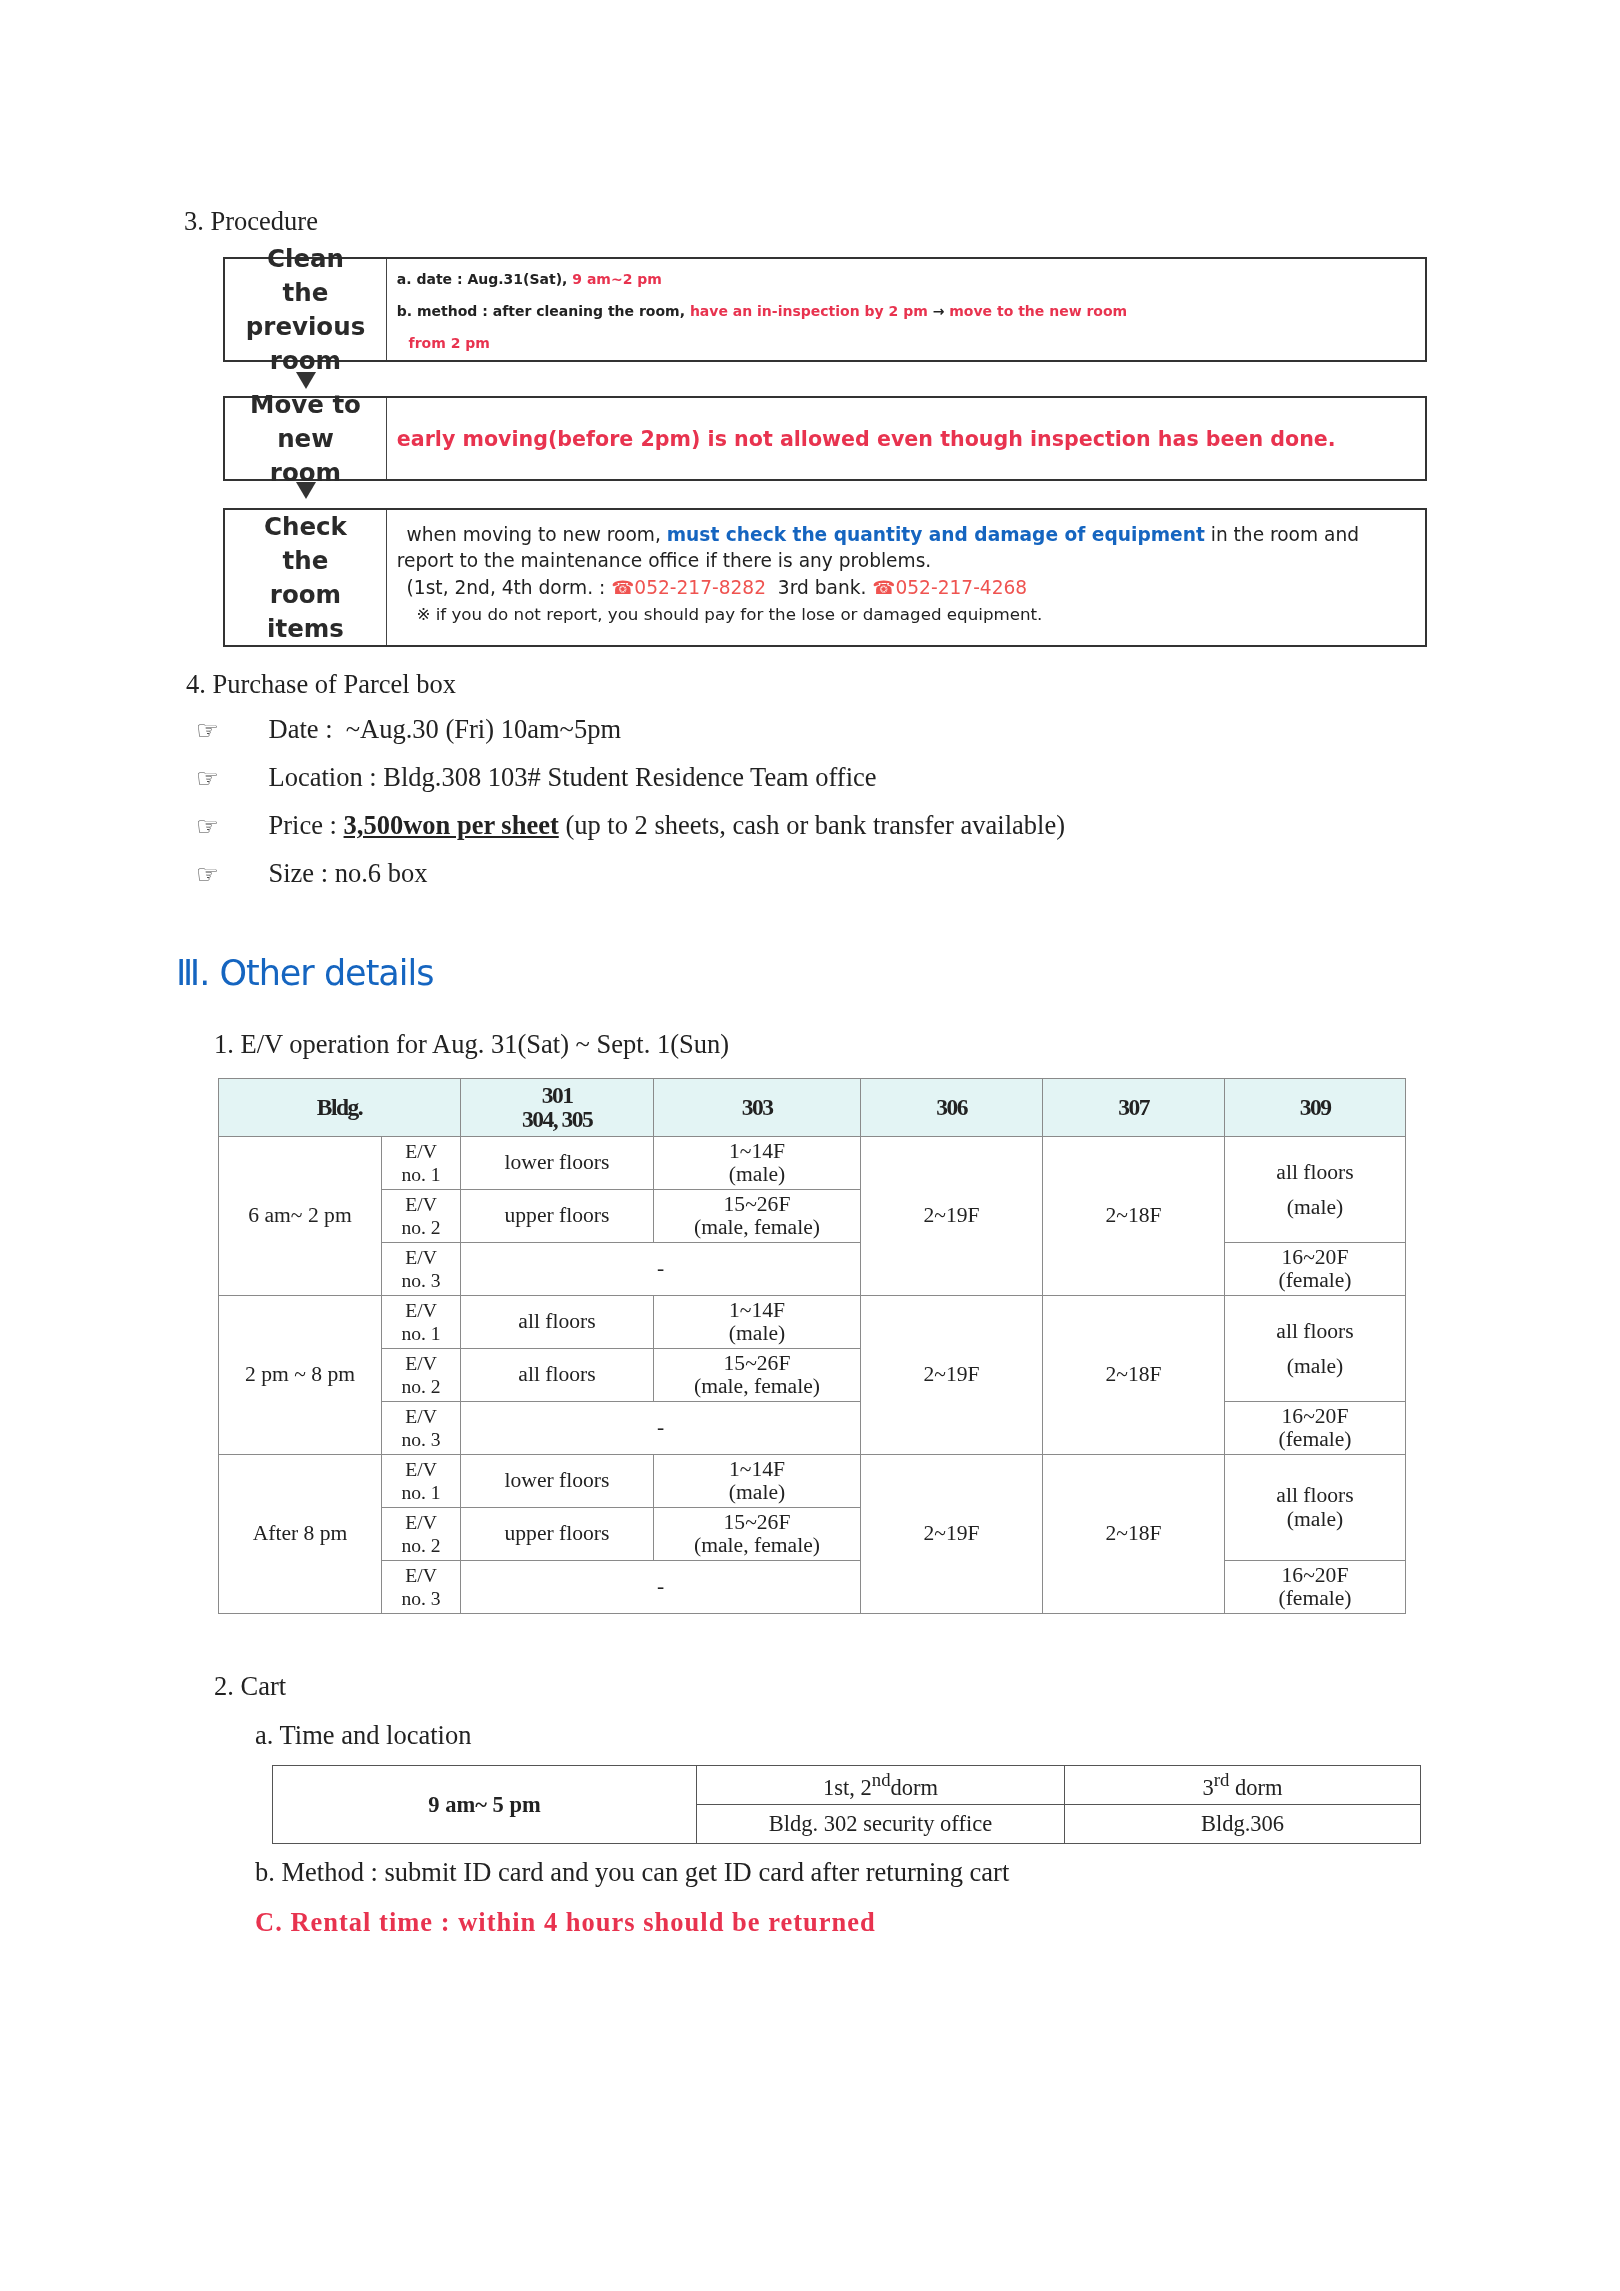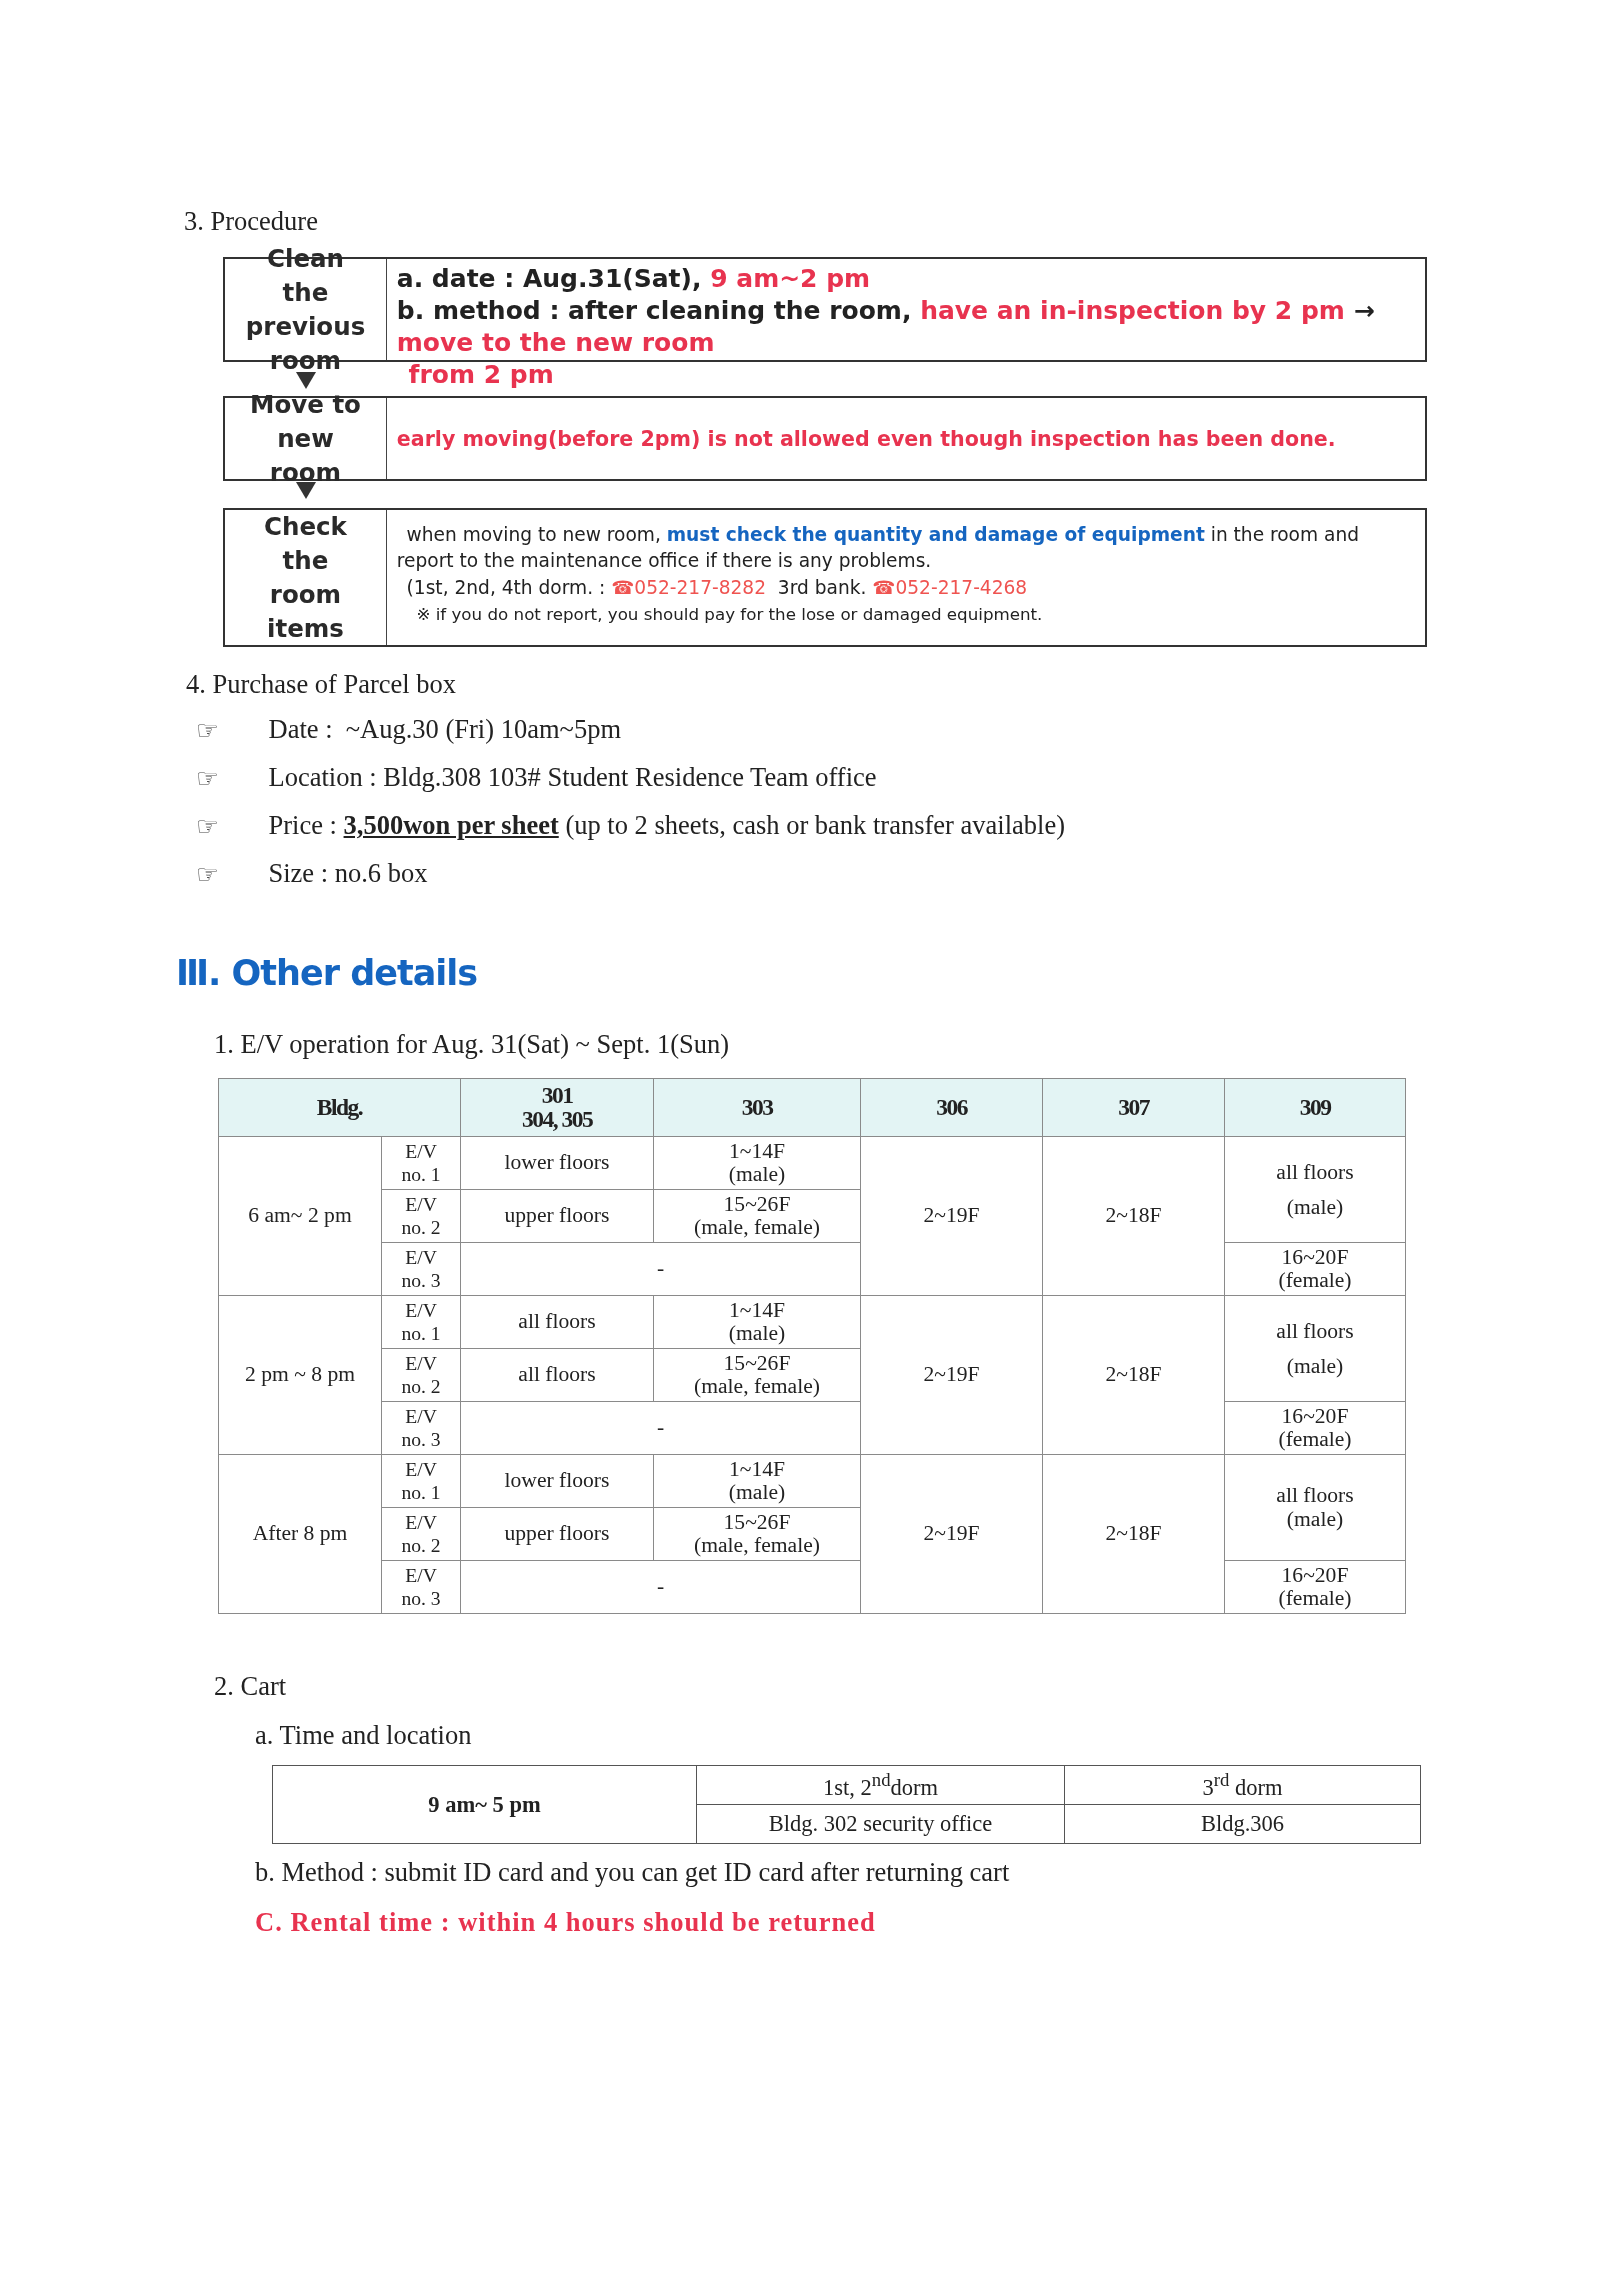--- a/index.html
+++ b/index.html
@@ -10,36 +10,36 @@
   .blue { color: #1565c0; }
   .phone { color: #ef5350; }
 
   .sec-title { position: absolute; font-size: 26.5px; }
   #proc-title { left: 184px; top: 206px; }
 
   .flow-box { position: absolute; left: 223px; width: 1204px; border: 2px solid #333; border-bottom-width: 2.9px; display: flex; box-sizing: border-box; }
   .flow-label { width: 162px; border-right: 1.5px solid #444; display: flex; align-items: center; justify-content: center; text-align: center; font-weight: bold; font-size: 24.5px; line-height: 34px; color: #2a2a2a; box-sizing: border-box; padding: 0 18px; }
   .flow-content { flex: 1; padding: 3.9px 9.8px; font-size: 20.6px; box-sizing: border-box; }
   #box1 { top: 257px; height: 105px; }
-  #box1 .flow-content { line-height: 32px; font-weight: bold; font-size: 25px; }
+  #box1 .flow-content { line-height: 32px; font-weight: bold; font-size: 14px; }
   #box2 { top: 396px; height: 85px; }
   #box2 .flow-content { display: flex; align-items: center; font-weight: bold; font-size: 20.6px; }
   #box3 { top: 508px; height: 139px; }
   #box3 .flow-content { font-size: 18.6px; line-height: 26.5px; padding-top: 11.8px; }
 
   .arrow-down { position: absolute; left: 296px; width: 0; height: 0; border-left: 10.8px solid transparent; border-right: 10.8px solid transparent; border-top: 17.6px solid #333; }
   #arrow1 { top: 372px; }
   #arrow2 { top: 482px; }
 
   #parcel-title { left: 186px; top: 669px; }
   .bullet-row { position: absolute; left: 196px; font-size: 26.5px; display: flex; align-items: center; }
   .hand { width: 49px; font-size: 25.5px; color: #444; font-family: "DejaVu Sans", sans-serif; margin-right: 23.5px; }
   .ul-bold { font-weight: bold; text-decoration: underline; }
 
-  #other-title { position: absolute; left: 176px; top: 953px; font-family: "DejaVu Sans", sans-serif; font-weight: bold; font-size: 35px; color: #1565c0; letter-spacing: -1px; }
+  #other-title { position: absolute; left: 176px; top: 953px; font-family: "DejaVu Sans", sans-serif; font-weight: normal; font-size: 35px; color: #1565c0; letter-spacing: -1px; }
   #ev-title { left: 214px; top: 1029px; }
 
   table { border-collapse: collapse; position: absolute; }
   #ev-table { left: 218px; top: 1078px; width: 1188px; font-family: "Liberation Serif", "DejaVu Serif", serif; font-size: 21.6px; text-align: center; }
   #ev-table td, #ev-table th { border: 1.2px solid #8a8a8a; padding: 0; line-height: 23.5px; }
   #ev-table th { background: #e3f4f4; font-weight: bold; height: 57px; font-size: 23.5px; letter-spacing: -1.5px; }
   #ev-table td { height: 52px; }
   #ev-table td.ev { width: 78px; font-size: 19.6px; line-height: 23.5px; }
 
   #cart-title { left: 214px; top: 1671px; text-align: center; }

